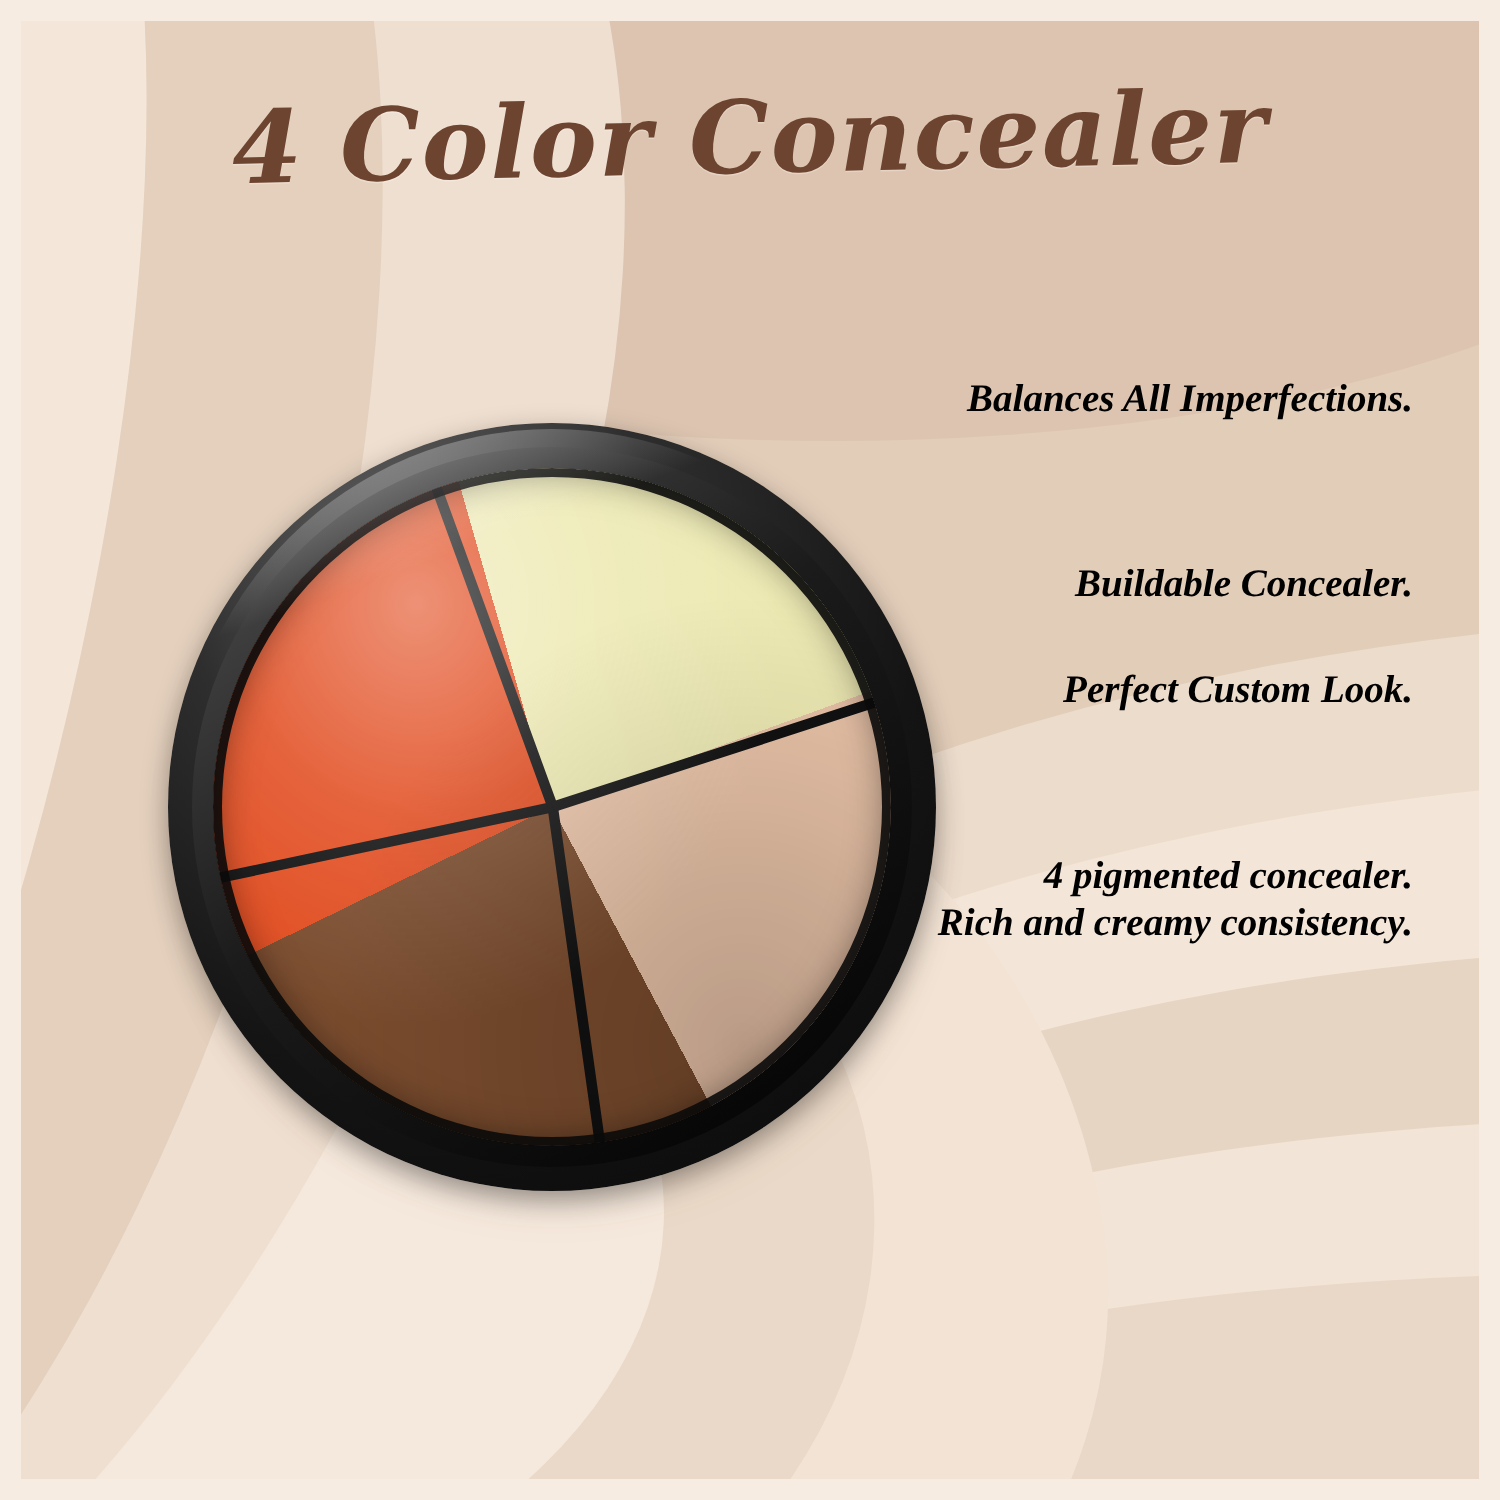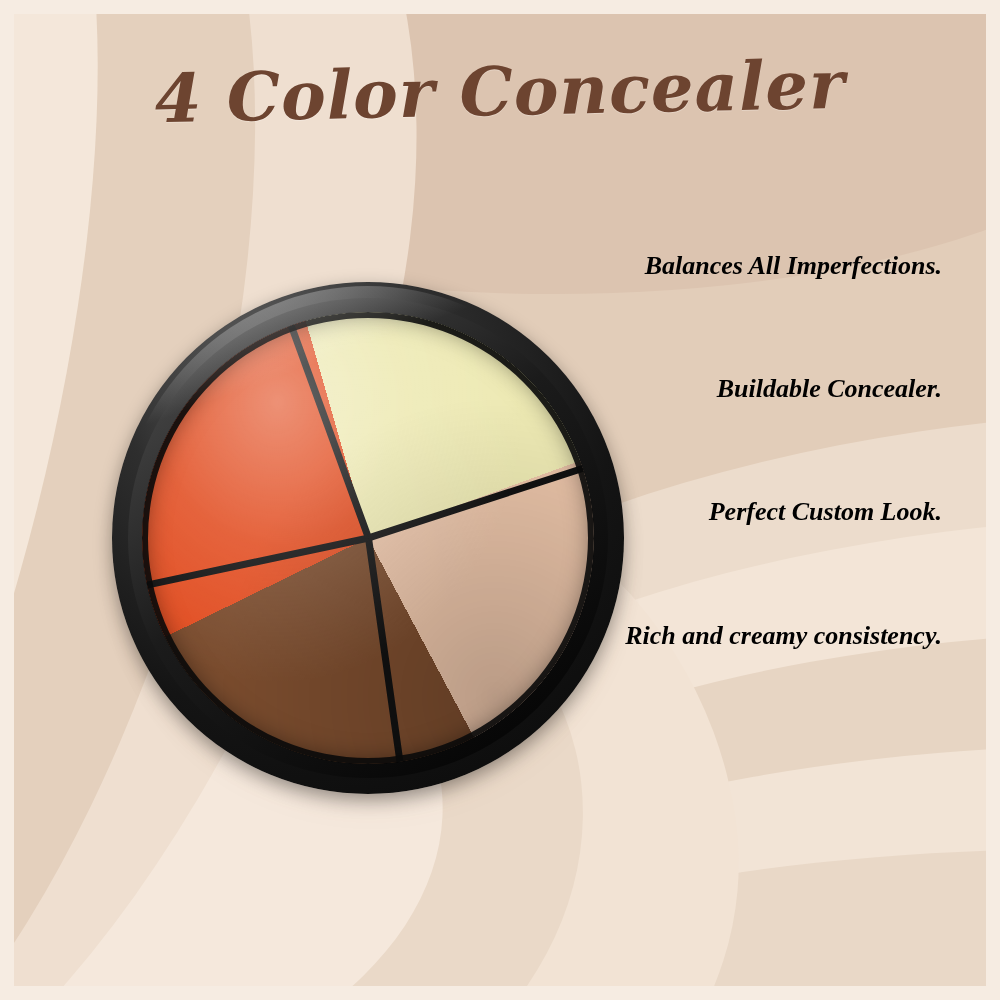--- a/index.html
+++ b/index.html
@@ -173,23 +173,23 @@
     font-family: Liberation Serif, serif;
     font-style: italic;
     font-weight: bold;
     font-size: 26px;
     color: #000000;
     line-height: 1.2;
     margin-bottom: 0;
   }
   .feature.f1 { margin-top: 0; }
   .feature.f2 { margin-top: 92px; }
-  .feature.f3 { margin-top: 92px; }
+  .feature.f3 { margin-top: 40px; }
   .feature.f4 { margin-top: 92px; }
-  .feature.f5 { margin-top: 92px; }
+  .feature.f5 { }
 
   
   .product {
     position: absolute;
     left: 98px;
     top: 268px;
     width: 512px;
     height: 512px;
   }
   .compact-shadow {
@@ -302,20 +302,21 @@
       <div class="swoosh tl3"></div>
       <div class="swoosh tl4"></div>
     </div>
 
     <div class="title">4 Color Concealer</div>
 
     <div class="features">
       <div class="feature f1">Balances All Imperfections.</div>
       <div class="feature f2">Buildable Concealer.</div>
       <div class="feature f3">Perfect Custom Look.</div>
+      <div class="feature f4">4 pigmented concealer.</div>
       <div class="feature f5">Rich and creamy consistency.</div>
     </div>
 
     <div class="product">
       <div class="compact-shadow"></div>
       <div class="compact-outer"></div>
       <div class="compact-rim"></div>
       <div class="compact-inner">
         <div class="pan">
           <div class="wheel" id="shade-wheel" style="--c-cream: #eeeab4; --c-peach: #e9c3a8; --c-brown: #7a4c2e; --c-orange: #e24e22;"></div>

